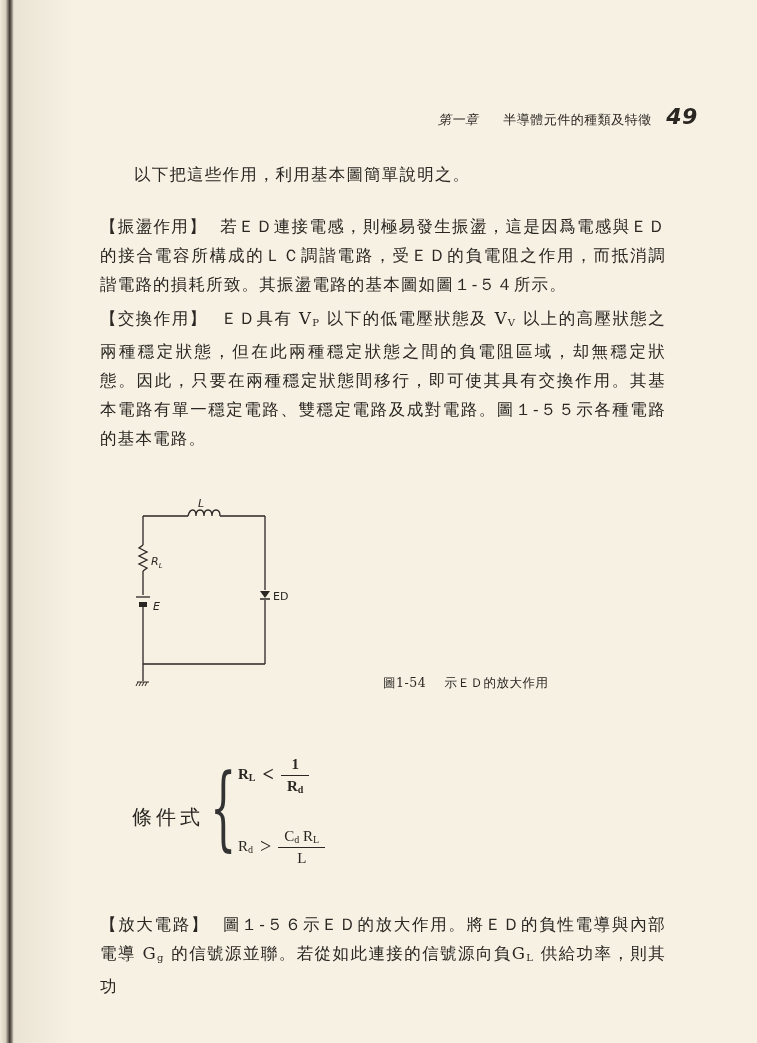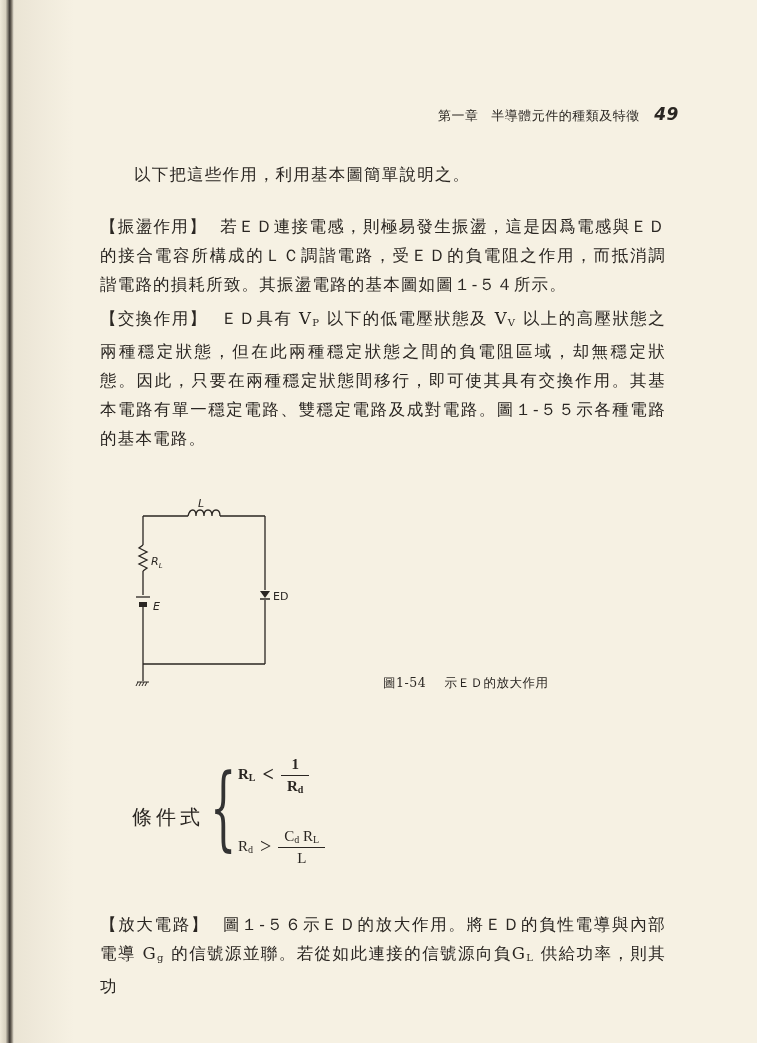--- a/index.html
+++ b/index.html
@@ -15,24 +15,24 @@
     background: linear-gradient(to right, #efe9d9 0%, #d8d1c0 40%, #3a3530 70%, #8e877a 85%, #f3eee0 100%);
   }
   .page-shade {
     position: absolute; left: 14px; top: 0; right: 0; bottom: 0;
     background: linear-gradient(to right, rgba(200,190,170,0.25), rgba(255,255,255,0) 60px);
   }
   .running-head {
     position: absolute; top: 104px; left: 438px;
     font-size: 13px; letter-spacing: 0.5px;
   }
-  .running-head .chap { margin-right: 8px; }
+  .running-head .chap { margin-right: 20px; font-style: italic; }
   .running-head .pnum {
     font-family: "DejaVu Sans", sans-serif; font-weight: bold; font-style: italic;
-    font-size: 17px; margin-left: 10px;
+    font-size: 22px; margin-left: 10px;
   }
   .para {
     position: absolute; left: 100px; width: 566px;
     font-size: 16.5px; line-height: 29px;
     letter-spacing: 1.2px;
     text-align: justify;
   }
   .sub { font-size: 10px; vertical-align: -2px; }
   .circuit { position: absolute; left: 130px; top: 495px; width: 160px; height: 200px; }
   .fig-caption {

